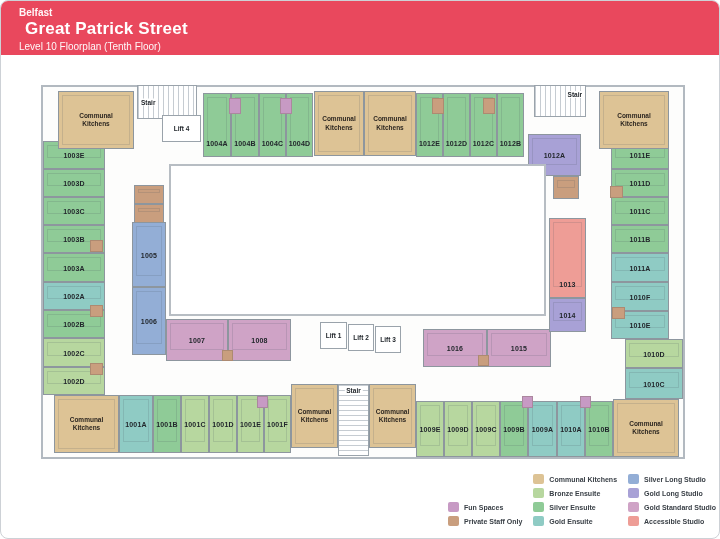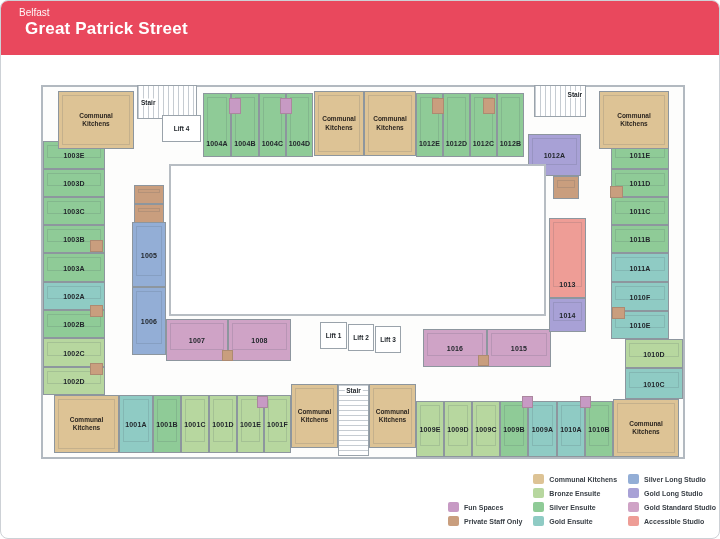--- a/index.html
+++ b/index.html
@@ -1,21 +1,21 @@
 <!DOCTYPE html>
 <html><head>
 <meta charset="utf-8">
 <style>
   html,body{margin:0;padding:0;background:#fff;font-family:"Liberation Sans",sans-serif;}
   .page{position:relative;width:720px;height:539px;background:#fff;border:1px solid #cdd1d6;
         border-radius:8px;box-sizing:border-box;overflow:hidden;}
   
   .header{position:absolute;left:0;top:0;right:0;height:54px;background:#e9485d;
           color:#fff;padding:6px 0 0 18px;box-sizing:border-box;border-bottom:2px solid #d8germ;}
-  .header .city{font-size:10px;font-weight:normal;opacity:.96;}
+  .header .city{font-size:10px;font-weight:bold;opacity:.96;}
   .header .title{font-size:17px;font-weight:bold;margin-top:1px;letter-spacing:.2px;margin-left:6px;}
   .header .subtitle{font-size:10px;margin-top:2px;opacity:.96;}
   
   .shell{position:absolute;background:#fdfdfc;border:2px solid #b2b9c0;box-sizing:border-box;}
   .courtyard{position:absolute;background:#fff;border:2px solid #b7bdc3;box-sizing:border-box;}
   .room{position:absolute;border:1px solid #8d969e;box-sizing:border-box;}
   .room::before{content:"";position:absolute;left:3px;top:3px;right:3px;bottom:10px;
                 border:1px solid rgba(70,82,92,.16);pointer-events:none;}
   .room-label{position:absolute;left:0;right:0;text-align:center;font-size:7px;font-weight:bold;
               color:#22272c;letter-spacing:.2px;}
@@ -43,20 +43,21 @@
   .legend-swatch{width:11px;height:10px;border-radius:2px;flex:none;}
   .legend-label{font-size:7px;font-weight:bold;color:#3a4047;}
 </style>
 </head>
 <body>
 
 <div class="page">
   <div class="header" style="background: rgb(233, 72, 93);">
     <div class="city">Belfast</div>
     <div class="title">Great Patrick Street</div>
+    <div class="subtitle">Level 10 Floorplan (Tenth Floor)</div>
   </div>
   <div id="plan">
       <div class="shell" style="left: 40px; top: 84px; width: 644px; height: 374px;"></div>
       <div class="room lp-c" style="left: 42px; top: 140px; width: 62px; height: 28px; background: rgb(143, 203, 151);">
         <span class="room-label">1003E</span>
       </div>
       <div class="room lp-c" style="left: 42px; top: 168px; width: 62px; height: 28px; background: rgb(143, 203, 151);">
         <span class="room-label">1003D</span>
       </div>
       <div class="room lp-c" style="left: 42px; top: 196px; width: 62px; height: 28px; background: rgb(143, 203, 151);">

